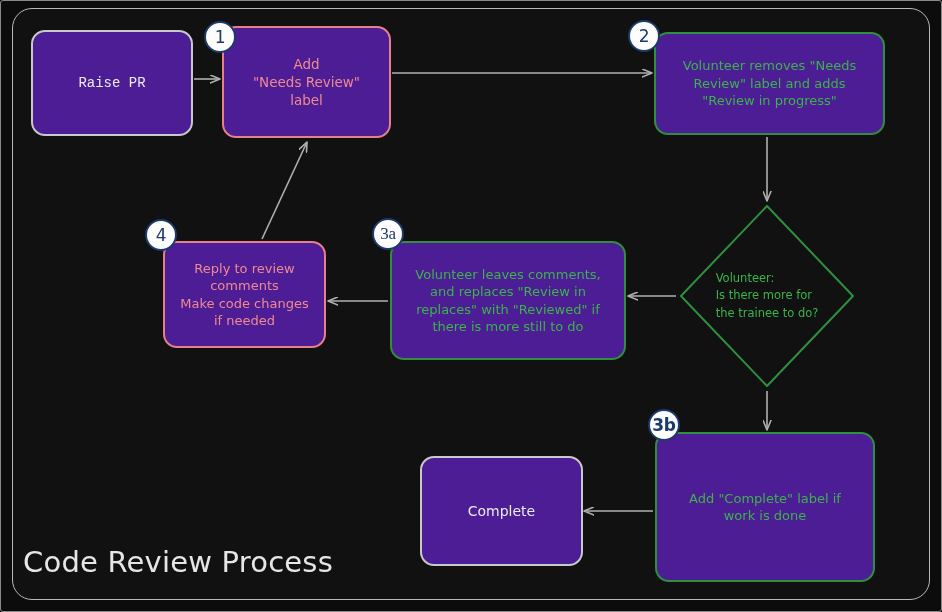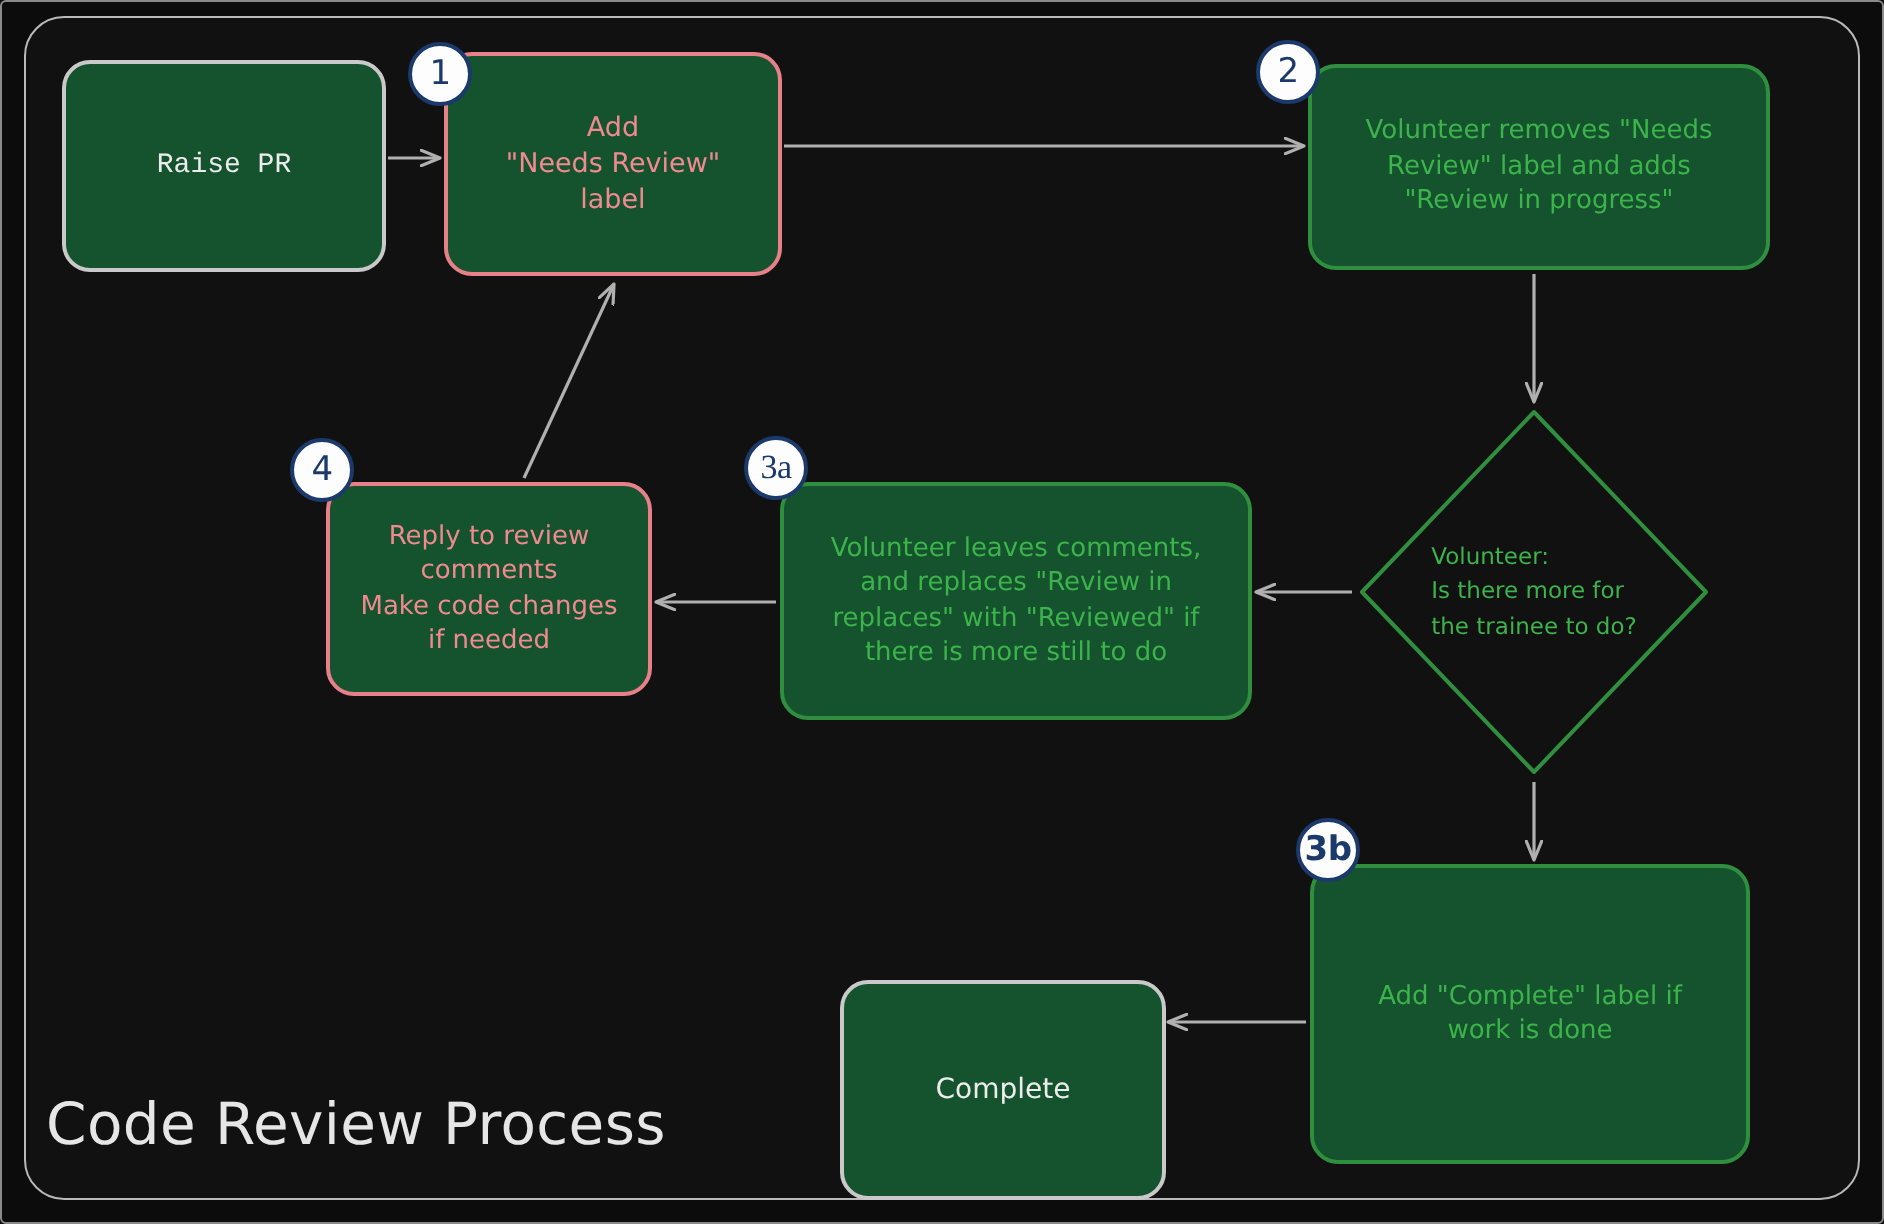--- a/index.html
+++ b/index.html
@@ -55,21 +55,21 @@
   .node {
     position: absolute;
     box-sizing: border-box;
     display: flex;
     align-items: center;
     justify-content: center;
     text-align: center;
     border-radius: 14px;
     border-width: 2px;
     border-style: solid;
-    background: #14532d;
+    background: #4c1d95;
     line-height: 1.34;
     padding: 6px 10px;
   }
 
   .node-text {
     display: block;
     white-space: pre-line;
   }
 
   .node.gray  { border-color: #c9c9c9; color: #ececec; }
@@ -202,21 +202,21 @@
 comments
 Make code changes
 if needed</span>
   </div>
 
   <div class="node green" style="left:655px; top:432px; width:220px; height:150px; font-size:13px;">
     <span class="node-text">Add "Complete" label if
 work is done</span>
   </div>
 
-  <div class="node gray" style="left:420px; top:456px; width:163px; height:110px; font-size:14px;margin-top:34px;">
+  <div class="node gray" style="left:420px; top:456px; width:163px; height:110px; font-size:14px;">
     <span class="node-text">Complete</span>
   </div>
 
   <div class="badge" style="left:204px; top:21px;">
     <span>1</span>
   </div>
 
   <div class="badge" style="left:628px; top:20px;">
     <span>2</span>
   </div>

